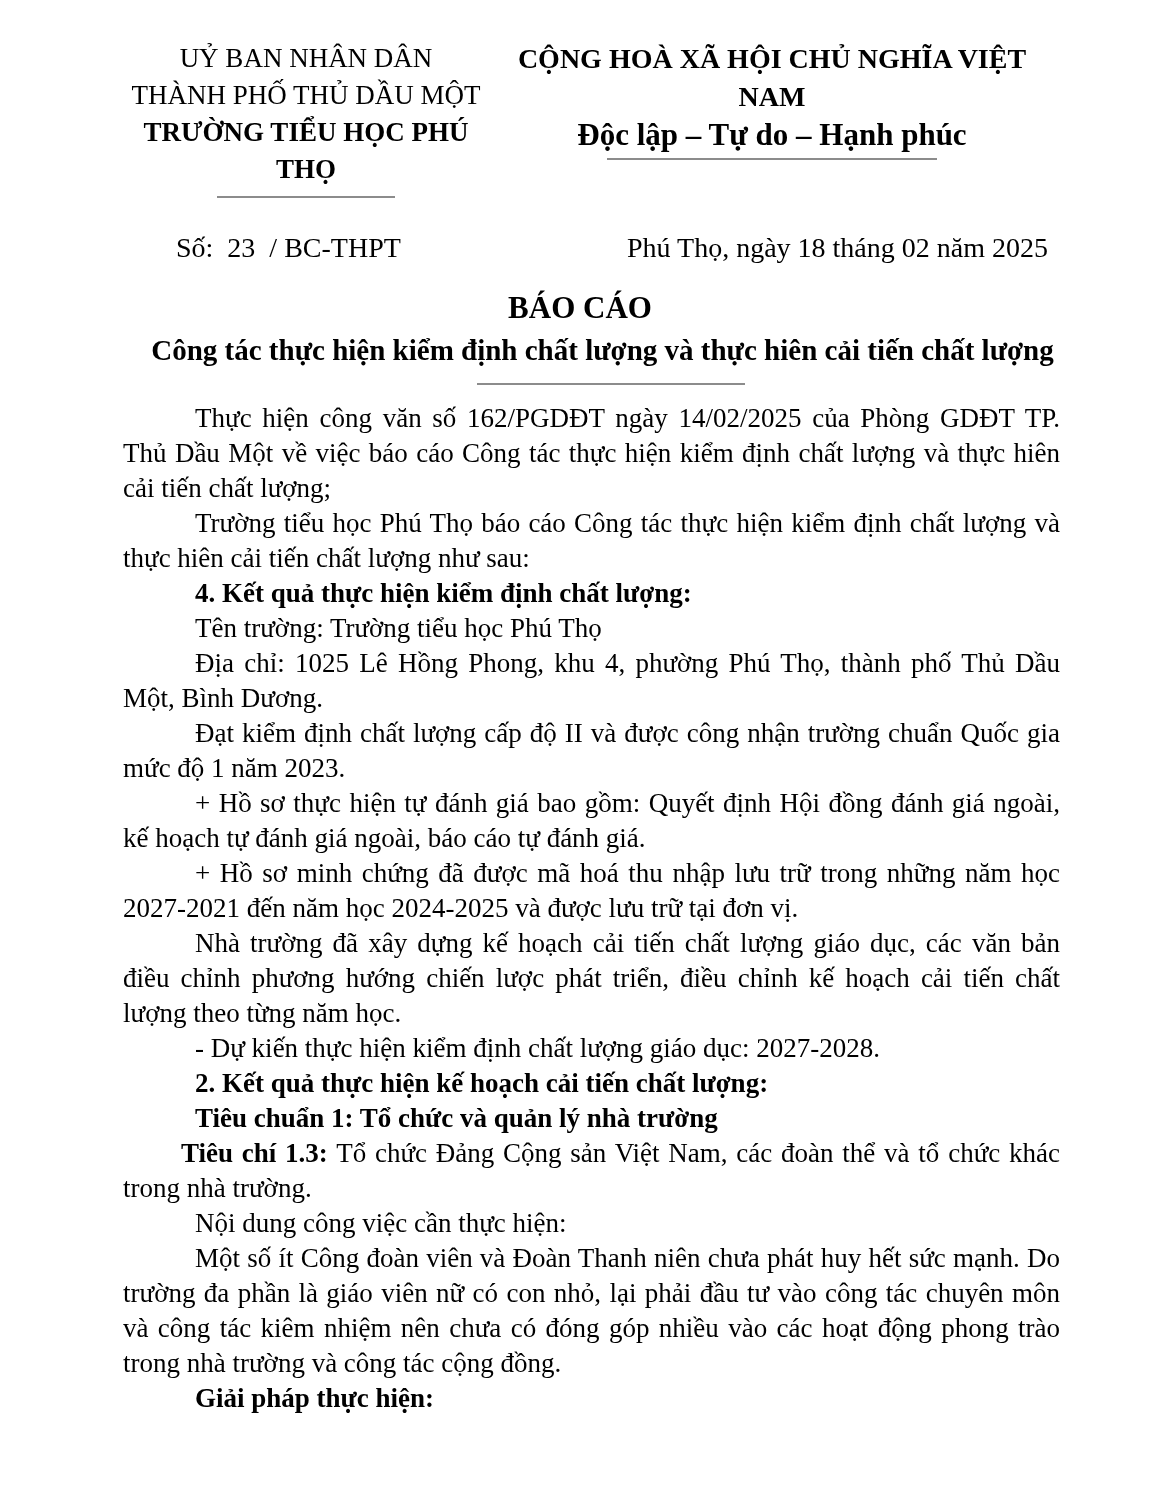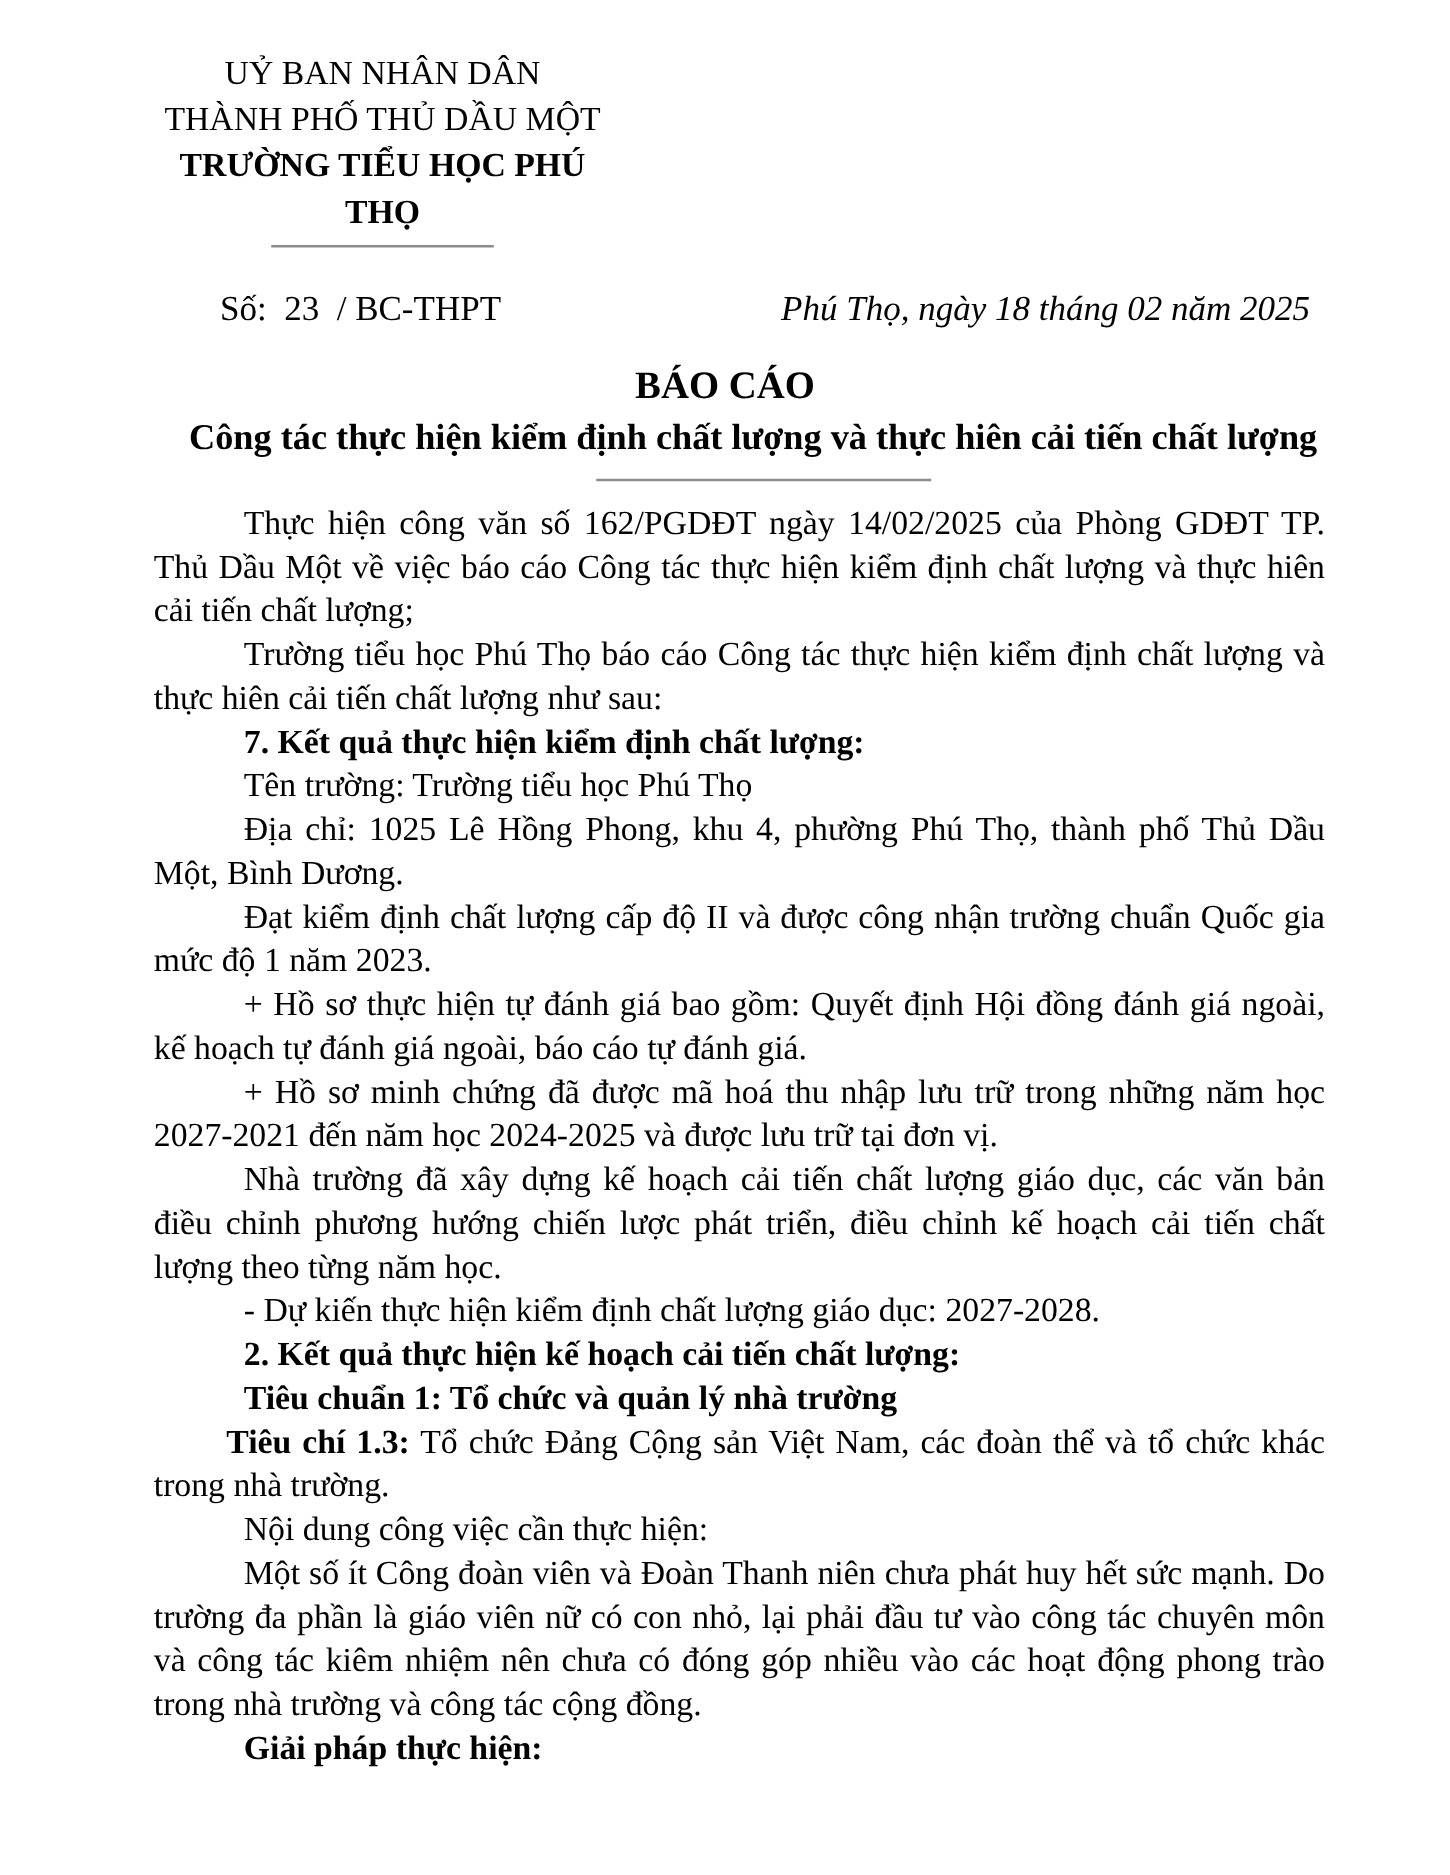--- a/index.html
+++ b/index.html
@@ -33,21 +33,21 @@
   .rule { height: 2px; background: #8c8c8c; }
   .rule-left  { width: 178px; margin: 8px auto 0; }
   .rule-right { width: 330px; margin: 4px auto 0; }
   .meta {
     display: flex;
     align-items: baseline;
     margin-top: 34px;
     font-size: 28px;
   }
   .doc-number { margin-left: 176px; white-space: pre; }
-  .place-date { margin-left: auto; margin-right: 112px; font-style: italic; }
+  .place-date { margin-left: auto; margin-right: 112px; }
   .title-block { margin-top: 26px; text-align: center; }
   .doc-title { font-size: 31px; font-weight: bold; }
   .doc-subtitle { font-size: 29px; font-weight: bold; margin-top: 8px; padding-left: 45px; }
   .rule-title { width: 268px; margin: 16px 0 0 477px; }
   .body {
     margin: 16px 100px 0 123px;
     font-size: 27px;
     line-height: 35px;
     text-align: justify;
   }
@@ -60,37 +60,42 @@
 
 <div class="page">
 
   <div class="header">
     <div class="header-left">
       <div>UỶ BAN NHÂN DÂN</div>
       <div>THÀNH PHỐ THỦ DẦU MỘT</div>
       <div class="org-name">TRƯỜNG TIỂU HỌC PHÚ THỌ</div>
       <div class="rule rule-left"></div>
     </div>
+    <div class="header-right">
+      <div class="national-header">CỘNG HOÀ XÃ HỘI CHỦ NGHĨA VIỆT NAM</div>
+      <div class="motto">Độc lập – Tự do – Hạnh phúc</div>
+      <div class="rule rule-right"></div>
+    </div>
   </div>
 
   <div class="meta">
     <div class="doc-number">Số:  23  / BC-THPT</div>
     <div class="place-date">Phú Thọ, ngày 18 tháng 02 năm 2025</div>
   </div>
 
   <div class="title-block">
     <div class="doc-title">BÁO CÁO</div>
     <div class="doc-subtitle">Công tác thực hiện kiểm định chất lượng và thực hiên cải tiến chất lượng</div>
     <div class="rule rule-title"></div>
   </div>
 
   <div class="body">
     <p>Thực hiện công văn số 162/PGDĐT ngày 14/02/2025 của Phòng GDĐT TP. Thủ Dầu Một về việc báo cáo Công tác thực hiện kiểm định chất lượng và thực hiên cải tiến chất lượng;</p>
     <p>Trường tiểu học Phú Thọ báo cáo Công tác thực hiện kiểm định chất lượng và thực hiên cải tiến chất lượng như sau:</p>
-    <p class="bold">7. Kết quả thực hiện kiểm định chất lượng:</p>
+    <p class="bold">4. Kết quả thực hiện kiểm định chất lượng:</p>
     <p>Tên trường: Trường tiểu học Phú Thọ</p>
     <p>Địa chỉ: 1025 Lê Hồng Phong, khu 4, phường Phú Thọ, thành phố Thủ Dầu Một, Bình Dương.</p>
     <p>Đạt kiểm định chất lượng cấp độ II và được công nhận trường chuẩn Quốc gia mức độ 1 năm 2023.</p>
     <p>+ Hồ sơ thực hiện tự đánh giá bao gồm: Quyết định Hội đồng đánh giá ngoài, kế hoạch tự đánh giá ngoài, báo cáo tự đánh giá.</p>
     <p>+ Hồ sơ minh chứng đã được mã hoá thu nhập lưu trữ trong những năm học 2027-2021 đến năm học 2024-2025 và được lưu trữ tại đơn vị.</p>
     <p>Nhà trường đã xây dựng kế hoạch cải tiến chất lượng giáo dục, các văn bản điều chỉnh phương hướng chiến lược phát triển, điều chỉnh kế hoạch cải tiến chất lượng theo từng năm học.</p>
     <p>- Dự kiến thực hiện kiểm định chất lượng giáo dục: 2027-2028.</p>
     <p class="bold">2. Kết quả thực hiện kế hoạch cải tiến chất lượng:</p>
     <p class="bold">Tiêu chuẩn 1: Tổ chức và quản lý nhà trường</p>
     <p class="small-indent"><span class="bold">Tiêu chí 1.3:</span><span> Tổ chức Đảng Cộng sản Việt Nam, các đoàn thể và tổ chức khác trong nhà trường.</span></p>

